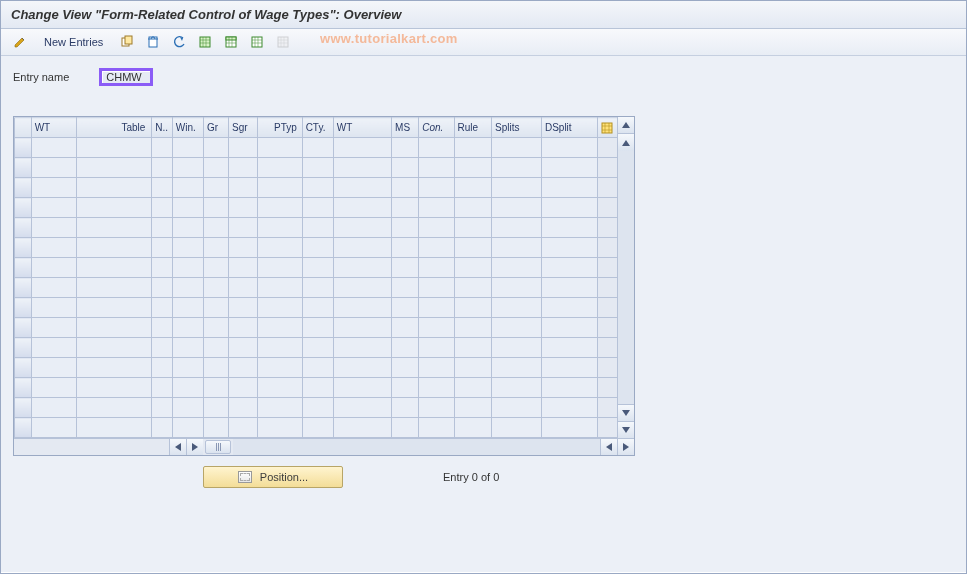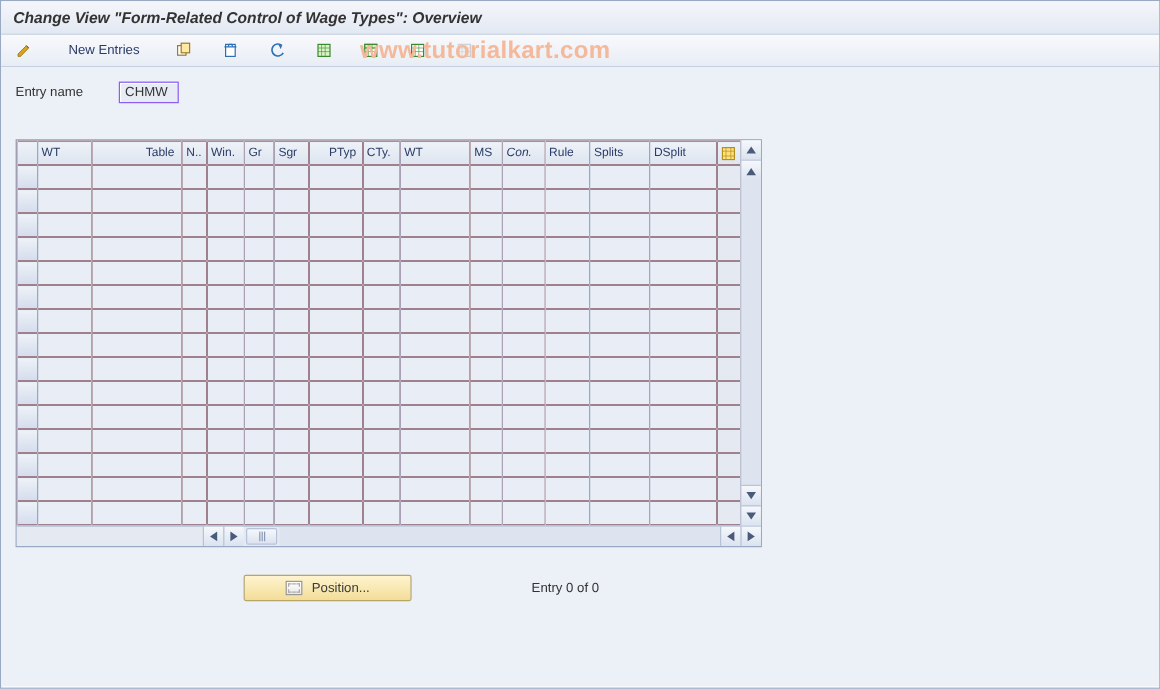--- a/index.html
+++ b/index.html
@@ -22,21 +22,21 @@
     font-size: 13px;
     color: #333;
     position: relative;
   }
   .toolbar {
     background: linear-gradient(#f8f9fc, #e8edf5);
     border-bottom: 1px solid #c5cfe0;
     padding: 3px 8px;
     display: flex;
     align-items: center;
-    gap: 17px;
+    gap: 4px;
     position: relative;
   }
   .tb-btn {
     width: 22px;
     height: 20px;
     display: flex;
     align-items: center;
     justify-content: center;
     border: 1px solid transparent;
     border-radius: 2px;
@@ -45,23 +45,23 @@
   .tb-text-btn {
     padding: 2px 8px;
     font-size: 11px;
     color: #2a3b66;
     cursor: pointer;
     border: 1px solid transparent;
     border-radius: 2px;
   }
   .watermark {
     position: absolute;
-    left: 264px;
+    left: 284px;
     top: 2px;
-    font-size: 20px;
+    font-size: 13px;
     color: #f4b99a;
     font-weight: bold;
     letter-spacing: 0.3px;
     pointer-events: none;
     padding-left: 35px;
   }
   .content {
     background: #ecf0f7;
     padding: 12px;
     height: calc(100% - 56px);
@@ -70,39 +70,39 @@
   .form-row {
     display: flex;
     align-items: center;
     gap: 30px;
     margin-bottom: 30px;
     font-size: 11px;
     color: #333;
   }
   .form-field {
     background: #e6ebf4;
-    border: 1px solid #8b5cf6;
+    border: 3px solid #8b5cf6;
     padding: 1px 8px 1px 4px;
     min-width: 46px;
     height: 18px;
     display: inline-flex;
     align-items: center;
     box-shadow: 1px 1px 0 #fff inset;
   }
   .table-wrap {
     border: 1px solid #9aa9c4;
     width: 622px;
     background: #d9e1ee;
     position: relative;
   }
   .grid {
     display: table;
     border-collapse: collapse;
     width: 604px;
-    background: #7f1d1d;
+    background: #fde047;
   }
   .grid-row { display: table-row; }
   .grid-cell {
     display: table-cell;
     border: 1px solid #b6c2d8;
     height: 20px;
     font-size: 10px;
     padding: 0 3px;
     color: #2a3b66;
     vertical-align: middle;
@@ -187,21 +187,21 @@
     background: linear-gradient(#f5f8fc, #dbe3ef);
     border: 1px solid #b6c2d8;
     border-radius: 2px;
     margin: 1px 2px;
     display: flex; align-items: center; justify-content: center;
     cursor: pointer;
   }
   .hscroll-row .htrack { flex: 1; background: #dde4ef; }
   .hscroll-row .rgroup { display:flex; margin-left:auto; }
   .position-row {
-    margin-top: 23px;
+    margin-top: 10px;
     display: flex;
     align-items: center;
     gap: 100px;
     padding-left: 190px;
   }
   .position-btn {
     width: 140px;
     height: 22px;
     background: linear-gradient(#fff4cf, #f3dd98);
     border: 1px solid #b8a567;

